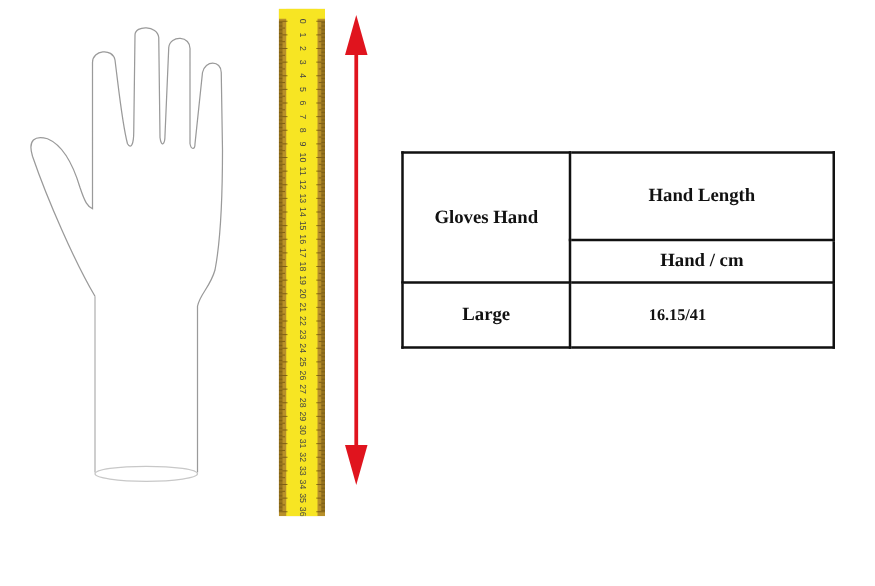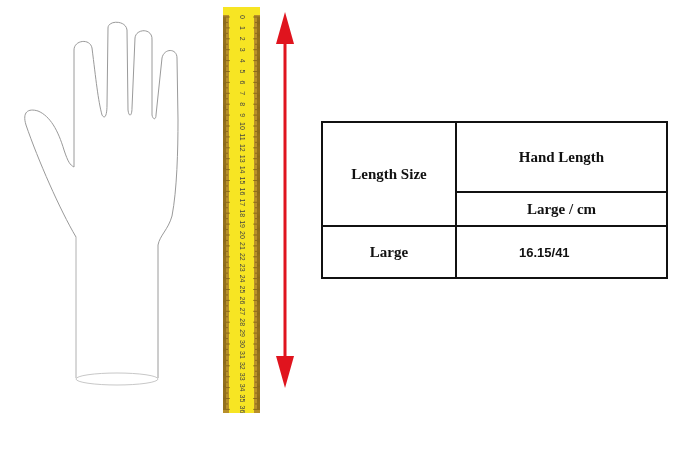--- a/index.html
+++ b/index.html
@@ -3,21 +3,21 @@
 <meta charset="utf-8">
 <style>
   html, body { margin:0; padding:0; background:#ffffff; }
   body { width:700px; height:469px; position:relative; overflow:hidden; font-family:"Liberation Serif", serif; }
   .hand { position:absolute; left:20px; top:20px; width:180px; height:370px; }
   .ruler { position:absolute; left:223px; top:7px; width:37px; height:406px; }
   .arrow { position:absolute; left:272px; top:10px; width:26px; height:380px; }
   table.size-table { position:absolute; left:321px; top:121px; width:347px; border-collapse:collapse; }
   table.size-table td { border:2px solid #111; text-align:center; color:#111; font-weight:bold; }
   .hdr { font-size:15px;margin-left:24px; }
-  .val { font-family:Liberation Sans, sans-serif; font-size:13px; text-align:left !important; }
+  .val { font-family:Liberation Serif, serif; font-size:13px; text-align:left !important; }
 </style>
 </head>
 <body>
 
 <svg class="hand" viewBox="0 0 180 370">
   <path d="M56 217 C40 190 18 140 6 105 C2 92 8 88 18 91 C30 96 38 110 44 130 C48 142 50 145 54 147
            L54 30 C54 20 70 18 72 28 C76 60 78 80 82 95 C85 100 87 95 87 85 L88 8 C88 0 106 0 107 10
            L108 90 C109 98 112 96 112 88 L115 18 C116 8 133 8 132 20 L132 95 C133 100 136 100 136 95
            L142 38 C144 28 157 28 157 38 L158 100 C158 130 157 170 152 196 C148 210 140 215 138 225
            L138 358" fill="none" stroke="#9a9a9a" stroke-width="1"></path>
@@ -796,24 +796,24 @@
 
 <svg class="arrow" viewBox="0 0 26 380">
   <line x1="13" y1="28" x2="13" y2="352" stroke="#e0141e" stroke-width="3"></line>
   <polygon points="13,2 4,34 22,34" fill="#e0141e"></polygon>
   <polygon points="13,378 4,346 22,346" fill="#e0141e"></polygon>
 </svg>
 
 <table class="size-table">
   <tbody>
       <tr style="height:70px;">
-    <td rowspan="2" class="hdr" style="width:130px;">Length Size</td>
+    <td rowspan="2" class="hdr" style="width:130px;">Gloves Hand</td>
     <td class="hdr">Hand Length</td>
   </tr>
   <tr style="height:34px;">
-    <td class="hdr">Large / cm</td>
+    <td class="hdr">Hand / cm</td>
   </tr>
   <tr style="height:52px;">
     <td class="hdr">Large</td>
     <td class="val" style="padding-left:62px;">16.15/41</td>
   </tr>
 </tbody>
   </table>
 
 </body></html>

